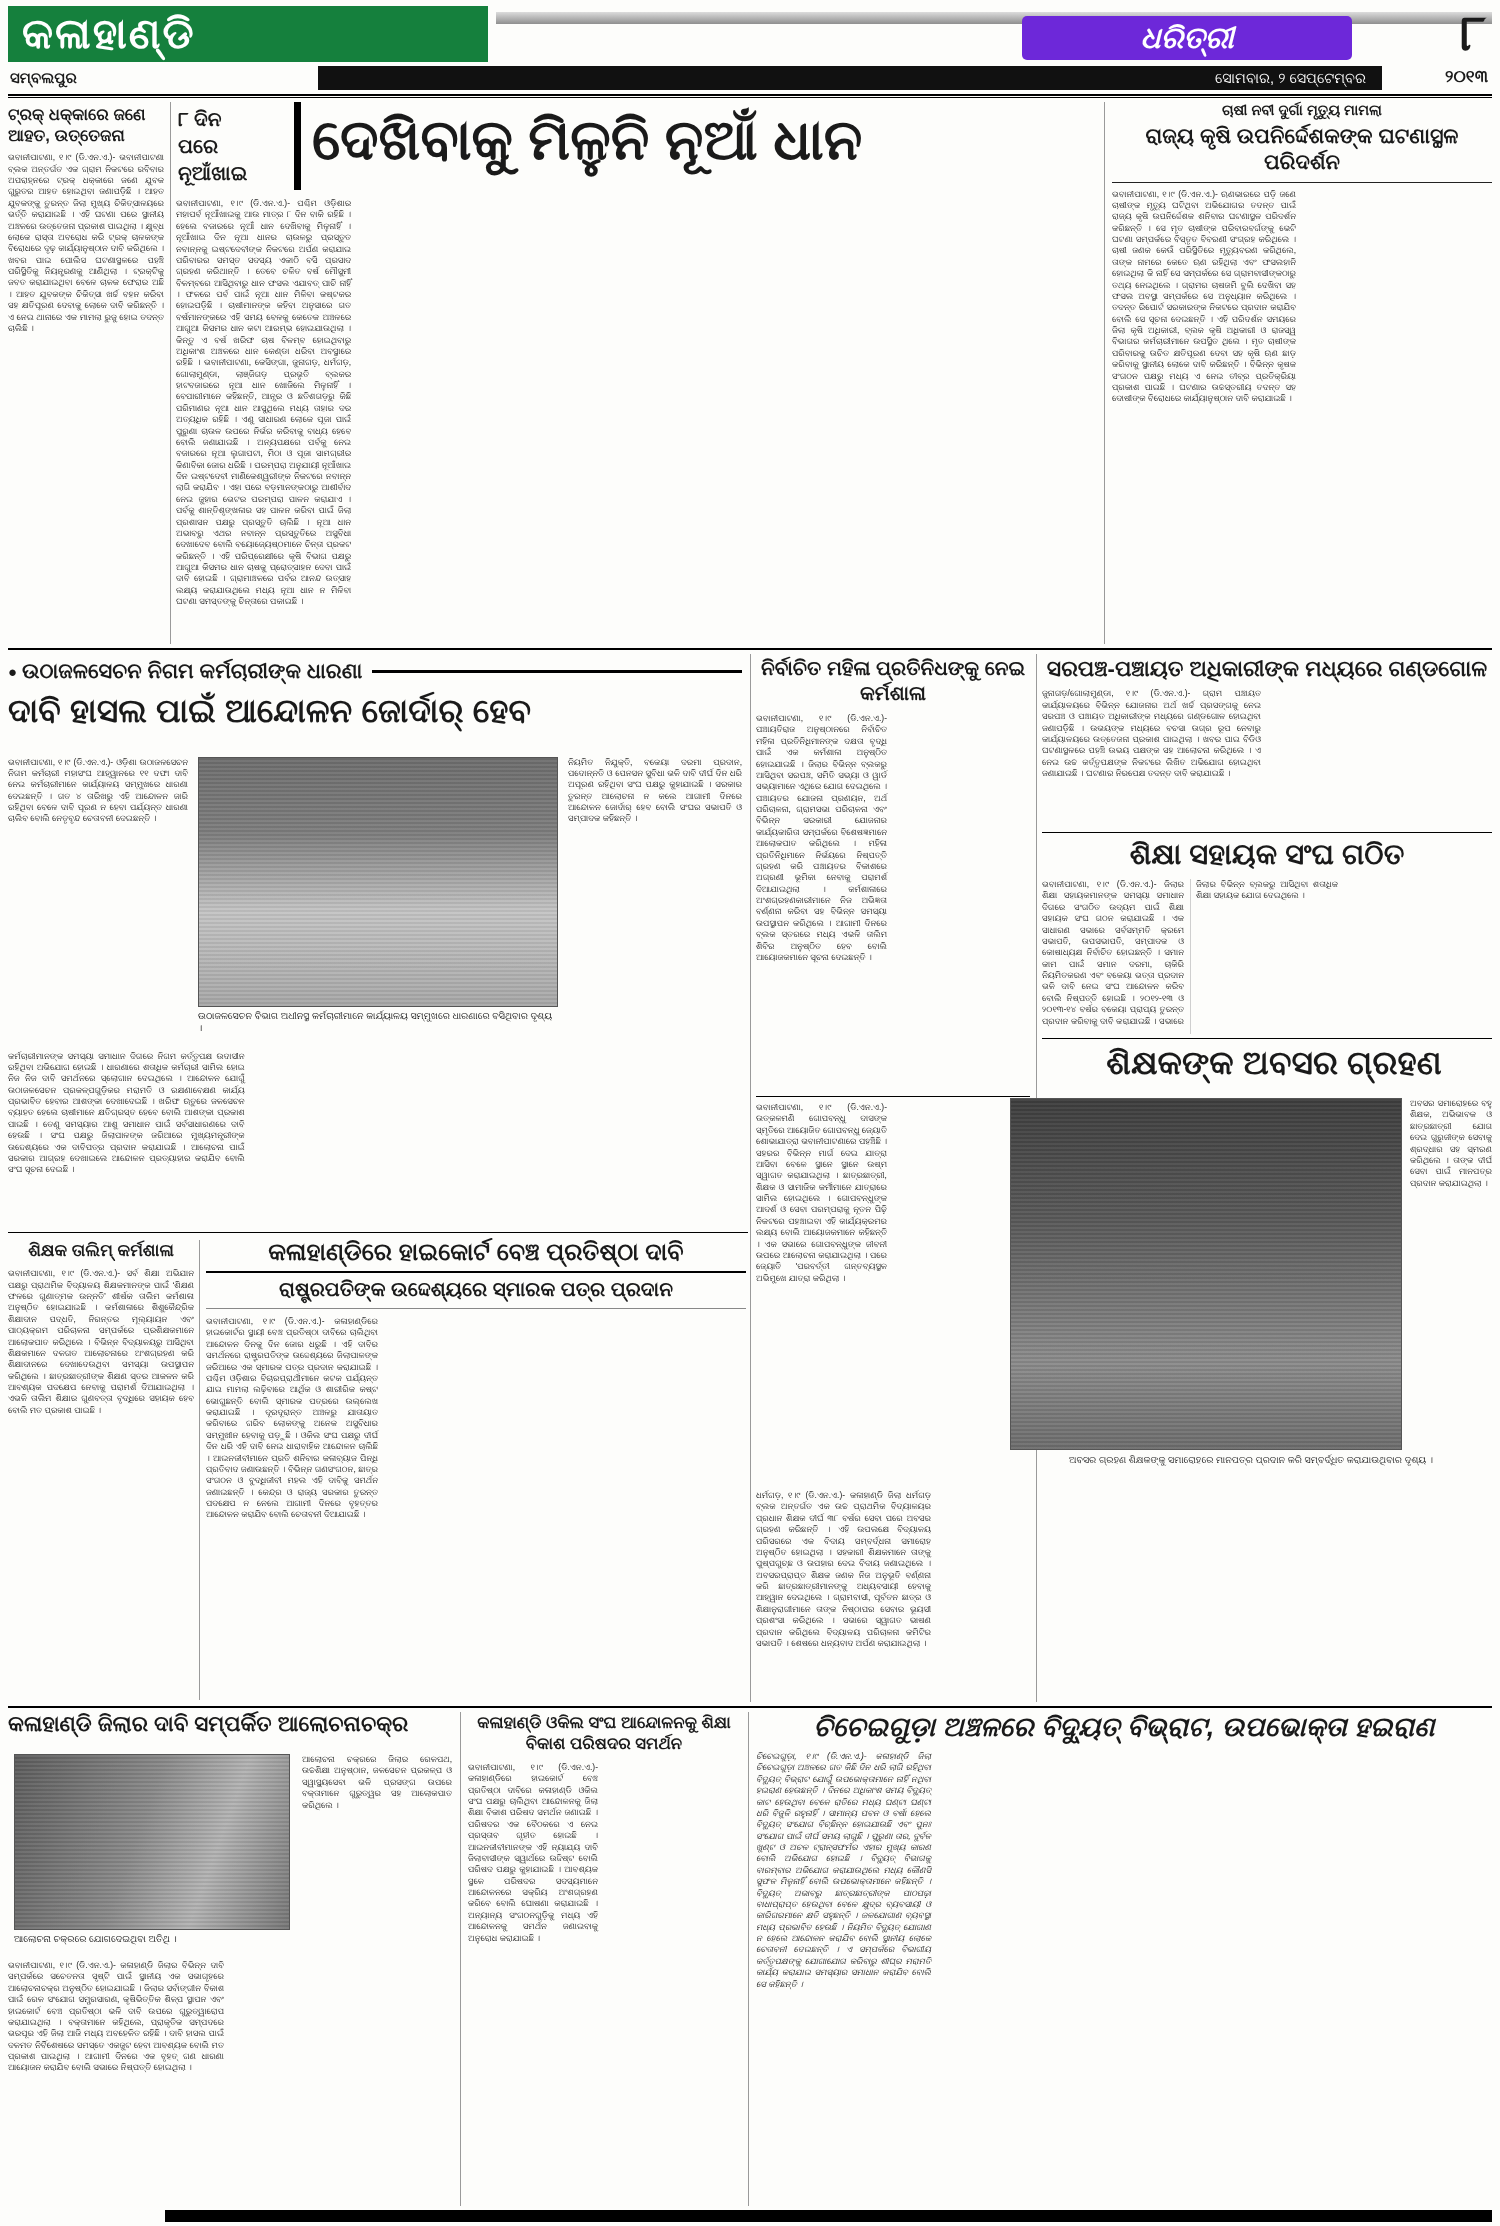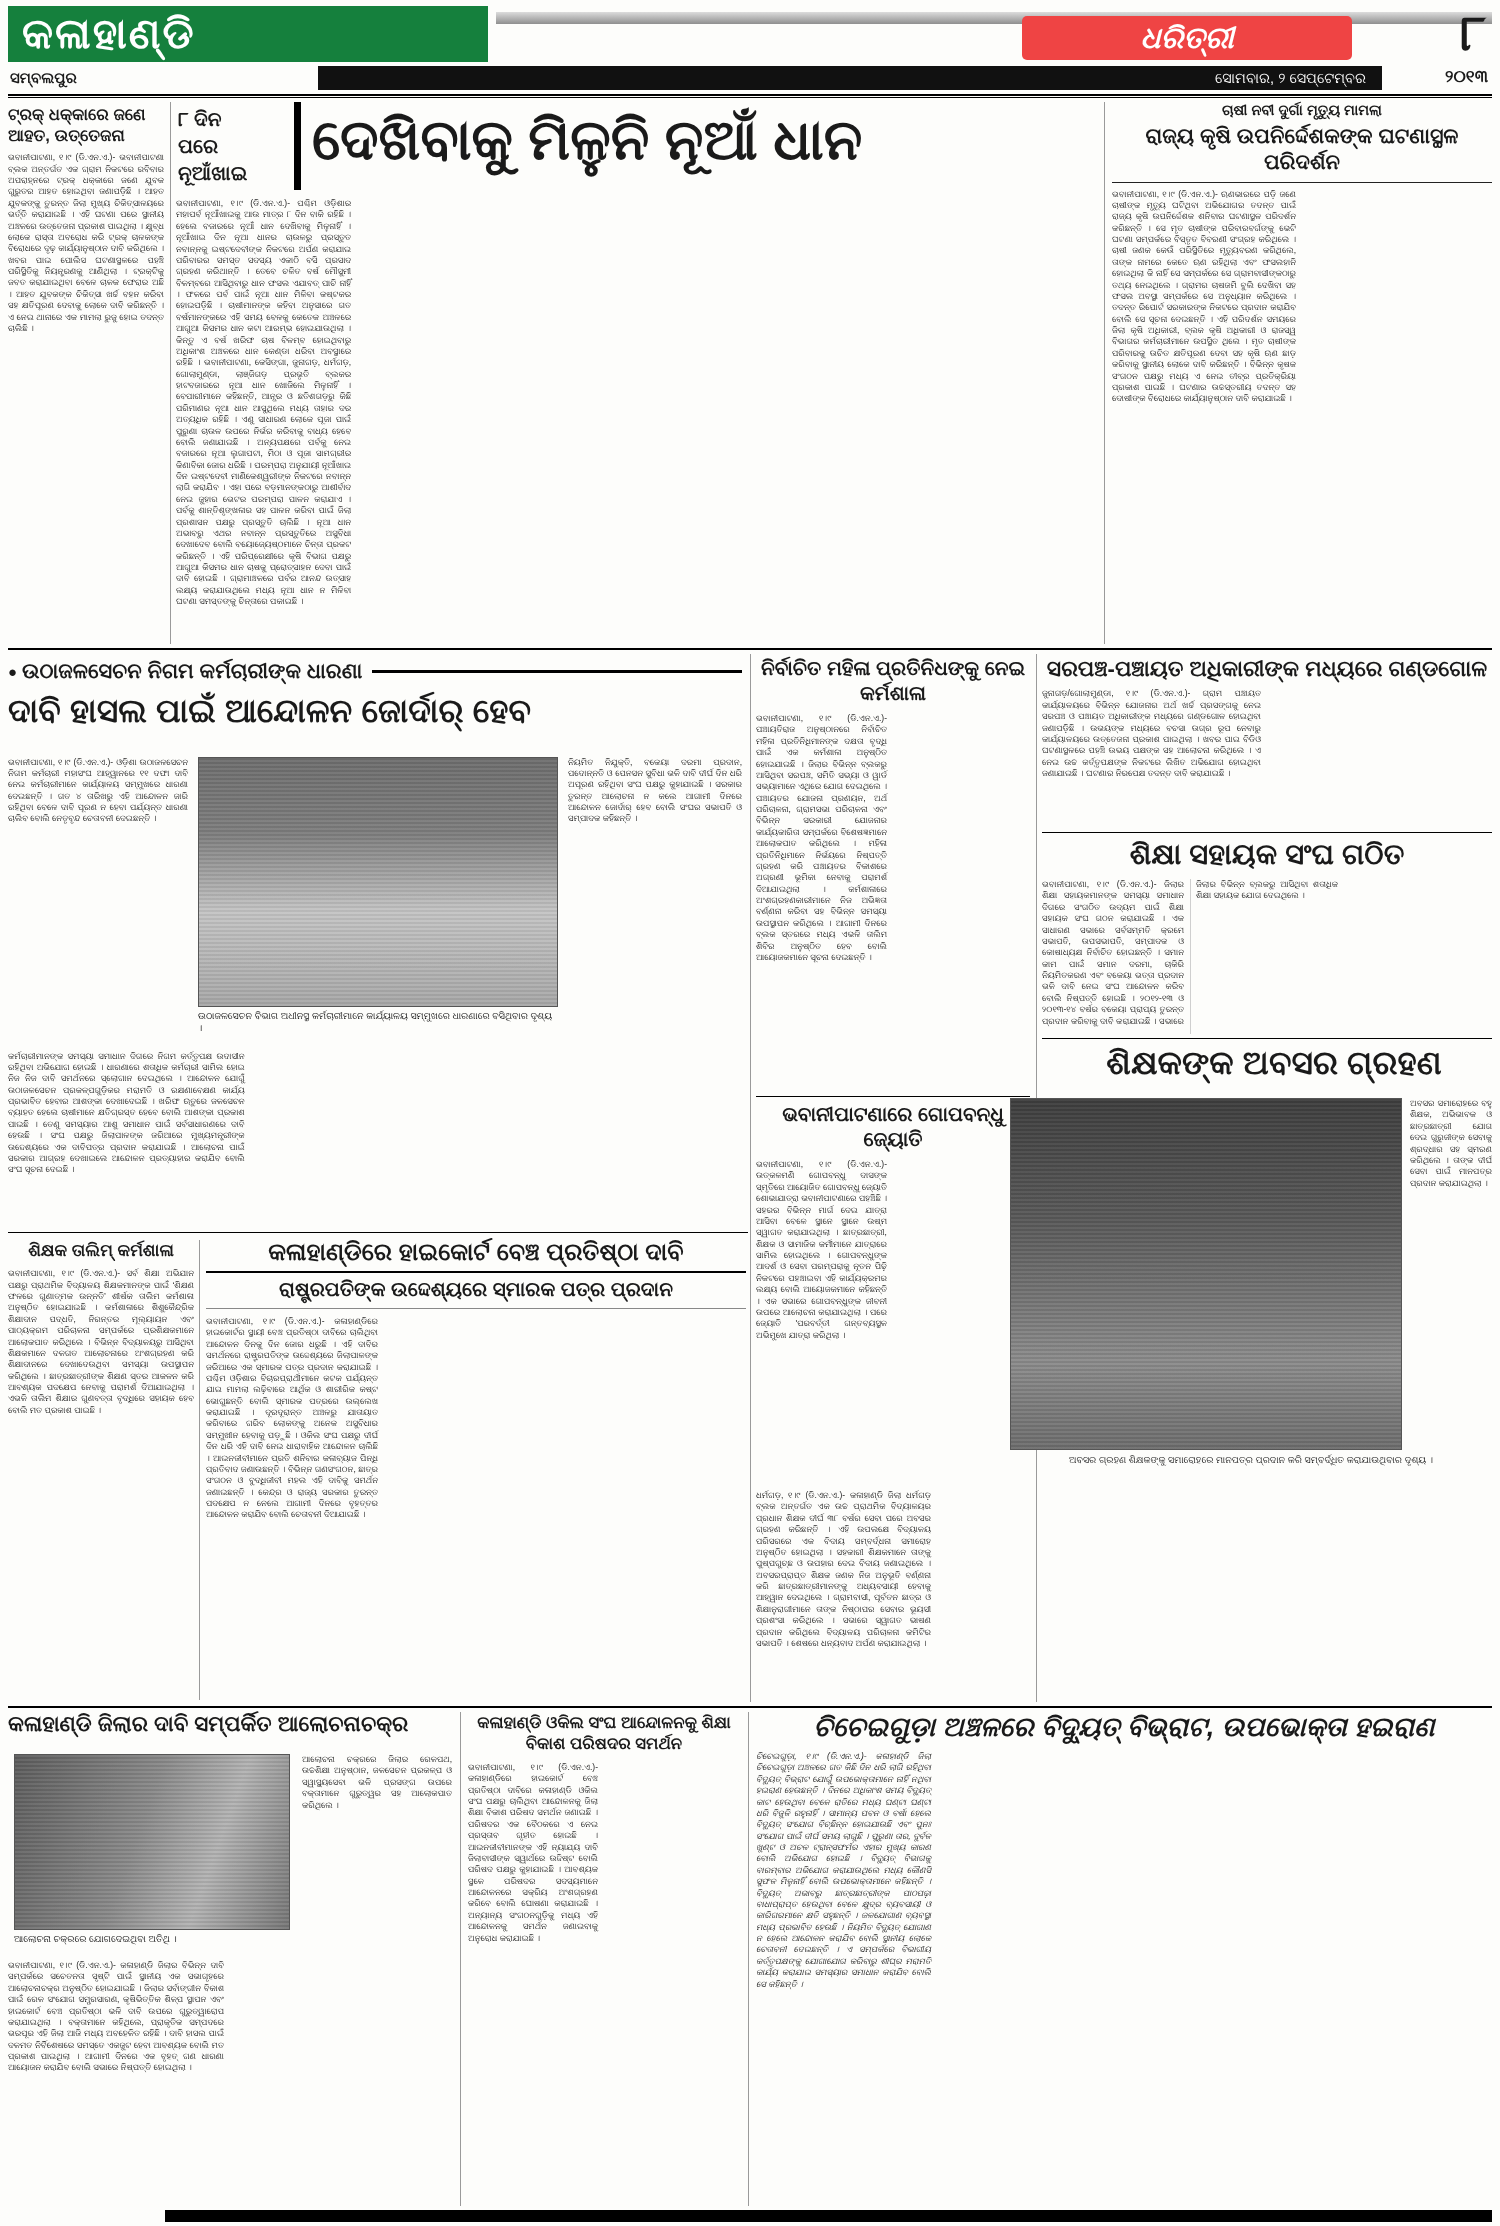--- a/index.html
+++ b/index.html
@@ -12,21 +12,21 @@
     font-family: "Liberation Sans", "DejaVu Sans", sans-serif;
     color: #1a1a1a;
     overflow: hidden;
   }
   .abs { position: absolute; }
   
   .edition-box { left:8px; top:6px; width:480px; height:56px; background:#15803d;
     color:#fff; font-size:42px; font-weight:bold; display:flex; align-items:center; padding-left:14px; letter-spacing:2px; }
   .top-strip { left:496px; top:12px; width:996px; height:12px;
     background:linear-gradient(180deg,#dcdcdc,#8f8f8f); }
-  .paper-logo { left:1022px; top:16px; width:330px; height:44px; background:#ef4444;
+  .paper-logo { left:1022px; top:16px; width:330px; height:44px; background:#6d28d9;
     color:#fff; font-size:30px; font-weight:bold; font-style:italic;
     display:flex; align-items:center; justify-content:center; border-radius:5px; }
   .page-num { left:1396px; top:2px; width:96px; height:62px; font-size:50px; font-weight:bold;
     display:flex; align-items:center; justify-content:flex-end; padding-right:6px; }
   .city { left:10px; top:64px; height:28px; font-size:15px; font-weight:bold; display:flex; align-items:center; }
   .date-bar { left:318px; top:66px; width:1064px; height:24px; background:#111; color:#fff;
     font-size:14.5px; display:flex; align-items:center; justify-content:flex-end; padding-right:16px; }
   .year { left:1390px; top:63px; width:102px; height:28px; font-size:17px; font-weight:bold;
     display:flex; align-items:center; justify-content:flex-end; padding-right:4px; }
   .rule-top { left:8px; top:94px; width:1484px; height:4px;
@@ -203,21 +203,20 @@
     <div class="subtitle">ରାଷ୍ଟ୍ରପତିଙ୍କ ଉଦ୍ଦେଶ୍ୟରେ ସ୍ମାରକ ପତ୍ର ପ୍ରଦାନ</div>
     <div class="body-text cols3">ଭବାନୀପାଟଣା, ୧।୯ (ଡି.ଏନ.ଏ.)- କଳାହାଣ୍ଡିରେ ହାଇକୋର୍ଟର ସ୍ଥାୟୀ ବେଞ୍ଚ ପ୍ରତିଷ୍ଠା ଦାବିରେ ଚାଲିଥିବା ଆନ୍ଦୋଳନ ଦିନକୁ ଦିନ ଜୋର ଧରୁଛି । ଏହି ଦାବିର ସମର୍ଥନରେ ରାଷ୍ଟ୍ରପତିଙ୍କ ଉଦ୍ଦେଶ୍ୟରେ ଜିଲାପାଳଙ୍କ ଜରିଆରେ ଏକ ସ୍ମାରକ ପତ୍ର ପ୍ରଦାନ କରାଯାଇଛି । ପଶ୍ଚିମ ଓଡ଼ିଶାର ବିଚାରପ୍ରାର୍ଥୀମାନେ କଟକ ପର୍ଯ୍ୟନ୍ତ ଯାଇ ମାମଲା ଲଢ଼ିବାରେ ଆର୍ଥିକ ଓ ଶାରୀରିକ କଷ୍ଟ ଭୋଗୁଛନ୍ତି ବୋଲି ସ୍ମାରକ ପତ୍ରରେ ଉଲ୍ଲେଖ କରାଯାଇଛି । ଦୂରଦୂରାନ୍ତ ଅଞ୍ଚଳରୁ ଯାତାୟାତ କରିବାରେ ଗରିବ ଲୋକଙ୍କୁ ଅନେକ ଅସୁବିଧାର ସମ୍ମୁଖୀନ ହେବାକୁ ପଡ଼ୁଛି । ଓକିଲ ସଂଘ ପକ୍ଷରୁ ଦୀର୍ଘ ଦିନ ଧରି ଏହି ଦାବି ନେଇ ଧାରାବାହିକ ଆନ୍ଦୋଳନ ଚାଲିଛି । ଆଇନଜୀବୀମାନେ ପ୍ରତି ଶନିବାର କଳାବ୍ୟାଜ ପିନ୍ଧି ପ୍ରତିବାଦ ଜଣାଉଛନ୍ତି । ବିଭିନ୍ନ ଗଣସଂଗଠନ, ଛାତ୍ର ସଂଗଠନ ଓ ବୁଦ୍ଧିଜୀବୀ ମହଲ ଏହି ଦାବିକୁ ସମର୍ଥନ ଜଣାଇଛନ୍ତି । କେନ୍ଦ୍ର ଓ ରାଜ୍ୟ ସରକାର ତୁରନ୍ତ ପଦକ୍ଷେପ ନ ନେଲେ ଆଗାମୀ ଦିନରେ ବୃହତ୍ତର ଆନ୍ଦୋଳନ କରାଯିବ ବୋଲି ଚେତାବନୀ ଦିଆଯାଇଛି ।</div>
   </article>
 
   <article id="women" class="abs flexcol">
     <h2 class="t-center-20">ନିର୍ବାଚିତ ମହିଳା ପ୍ରତିନିଧଙ୍କୁ ନେଇ କର୍ମଶାଳା</h2>
     <div class="body-text cols2">ଭବାନୀପାଟଣା, ୧।୯ (ଡି.ଏନ.ଏ.)- ପଞ୍ଚାୟତିରାଜ ଅନୁଷ୍ଠାନରେ ନିର୍ବାଚିତ ମହିଳା ପ୍ରତିନିଧିମାନଙ୍କ ଦକ୍ଷତା ବୃଦ୍ଧି ପାଇଁ ଏକ କର୍ମଶାଳା ଅନୁଷ୍ଠିତ ହୋଇଯାଇଛି । ଜିଲାର ବିଭିନ୍ନ ବ୍ଲକରୁ ଆସିଥିବା ସରପଞ୍ଚ, ସମିତି ସଭ୍ୟା ଓ ୱାର୍ଡ ସଭ୍ୟାମାନେ ଏଥିରେ ଯୋଗ ଦେଇଥିଲେ । ପଞ୍ଚାୟତର ଯୋଜନା ପ୍ରଣୟନ, ଅର୍ଥ ପରିଚାଳନା, ଗ୍ରାମସଭା ପରିଚାଳନା ଏବଂ ବିଭିନ୍ନ ସରକାରୀ ଯୋଜନାର କାର୍ଯ୍ୟକାରିତା ସମ୍ପର୍କରେ ବିଶେଷଜ୍ଞମାନେ ଆଲୋକପାତ କରିଥିଲେ । ମହିଳା ପ୍ରତିନିଧିମାନେ ନିର୍ଭୟରେ ନିଷ୍ପତ୍ତି ଗ୍ରହଣ କରି ପଞ୍ଚାୟତର ବିକାଶରେ ଅଗ୍ରଣୀ ଭୂମିକା ନେବାକୁ ପରାମର୍ଶ ଦିଆଯାଇଥିଲା । କର୍ମଶାଳାରେ ଅଂଶଗ୍ରହଣକାରୀମାନେ ନିଜ ଅଭିଜ୍ଞତା ବର୍ଣ୍ଣନା କରିବା ସହ ବିଭିନ୍ନ ସମସ୍ୟା ଉପସ୍ଥାପନ କରିଥିଲେ । ଆଗାମୀ ଦିନରେ ବ୍ଲକ ସ୍ତରରେ ମଧ୍ୟ ଏଭଳି ତାଲିମ ଶିବିର ଅନୁଷ୍ଠିତ ହେବ ବୋଲି ଆୟୋଜକମାନେ ସୂଚନା ଦେଇଛନ୍ତି ।</div>
   </article>
   <div class="abs h-rule rule-w"></div>
   <article id="gopabandhu" class="abs flexcol">
-    <h2 class="t-center-20">ଭବାନୀପାଟଣାରେ ଗୋପବନ୍ଧୁ ଜ୍ୟୋତି</h2>
     <div class="body-text cols2">ଭବାନୀପାଟଣା, ୧।୯ (ଡି.ଏନ.ଏ.)- ଉତ୍କଳମଣି ଗୋପବନ୍ଧୁ ଦାସଙ୍କ ସ୍ମୃତିରେ ଆୟୋଜିତ ଗୋପବନ୍ଧୁ ଜ୍ୟୋତି ଶୋଭାଯାତ୍ରା ଭବାନୀପାଟଣାରେ ପହଞ୍ଚିଛି । ସହରର ବିଭିନ୍ନ ମାର୍ଗ ଦେଇ ଯାତ୍ରା ଆସିବା ବେଳେ ସ୍ଥାନେ ସ୍ଥାନେ ଉଷ୍ମ ସ୍ୱାଗତ କରାଯାଇଥିଲା । ଛାତ୍ରଛାତ୍ରୀ, ଶିକ୍ଷକ ଓ ସାମାଜିକ କର୍ମୀମାନେ ଯାତ୍ରାରେ ସାମିଲ ହୋଇଥିଲେ । ଗୋପବନ୍ଧୁଙ୍କ ଆଦର୍ଶ ଓ ସେବା ପରମ୍ପରାକୁ ନୂତନ ପିଢ଼ି ନିକଟରେ ପହଞ୍ଚାଇବା ଏହି କାର୍ଯ୍ୟକ୍ରମର ଲକ୍ଷ୍ୟ ବୋଲି ଆୟୋଜକମାନେ କହିଛନ୍ତି । ଏକ ସଭାରେ ଗୋପବନ୍ଧୁଙ୍କ ଜୀବନୀ ଉପରେ ଆଲୋଚନା କରାଯାଇଥିଲା । ପରେ ଜ୍ୟୋତି 'ପରବର୍ତ୍ତୀ ଗନ୍ତବ୍ୟସ୍ଥଳ ଅଭିମୁଖେ ଯାତ୍ରା କରିଥିଲା ।</div>
   </article>
 
   <article id="sarpanch" class="abs flexcol">
     <h2 class="title">ସରପଞ୍ଚ-ପଞ୍ଚାୟତ ଅଧିକାରୀଙ୍କ ମଧ୍ୟରେ ଗଣ୍ଡଗୋଳ</h2>
     <div class="body-text cols2">ଜୁନାଗଡ଼/ଗୋଲାମୁଣ୍ଡା, ୧।୯ (ଡି.ଏନ.ଏ.)- ଗ୍ରାମ ପଞ୍ଚାୟତ କାର୍ଯ୍ୟାଳୟରେ ବିଭିନ୍ନ ଯୋଜନାର ଅର୍ଥ ଖର୍ଚ୍ଚ ପ୍ରସଙ୍ଗକୁ ନେଇ ସରପଞ୍ଚ ଓ ପଞ୍ଚାୟତ ଅଧିକାରୀଙ୍କ ମଧ୍ୟରେ ଗଣ୍ଡଗୋଳ ହୋଇଥିବା ଜଣାପଡ଼ିଛି । ଉଭୟଙ୍କ ମଧ୍ୟରେ ବଚସା ଉଗ୍ର ରୂପ ନେବାରୁ କାର୍ଯ୍ୟାଳୟରେ ଉତ୍ତେଜନା ପ୍ରକାଶ ପାଇଥିଲା । ଖବର ପାଇ ବିଡିଓ ଘଟଣାସ୍ଥଳରେ ପହଞ୍ଚି ଉଭୟ ପକ୍ଷଙ୍କ ସହ ଆଲୋଚନା କରିଥିଲେ । ଏ ନେଇ ଉଚ୍ଚ କର୍ତ୍ତୃପକ୍ଷଙ୍କ ନିକଟରେ ଲିଖିତ ଅଭିଯୋଗ ହୋଇଥିବା ଜଣାଯାଇଛି । ଘଟଣାର ନିରପେକ୍ଷ ତଦନ୍ତ ଦାବି କରାଯାଇଛି ।</div>
   </article>
   <div class="abs h-rule rule-s1"></div>
   <article id="shiksha" class="abs flexcol">
     <h2 class="title">ଶିକ୍ଷା ସହାୟକ ସଂଘ ଗଠିତ</h2>

